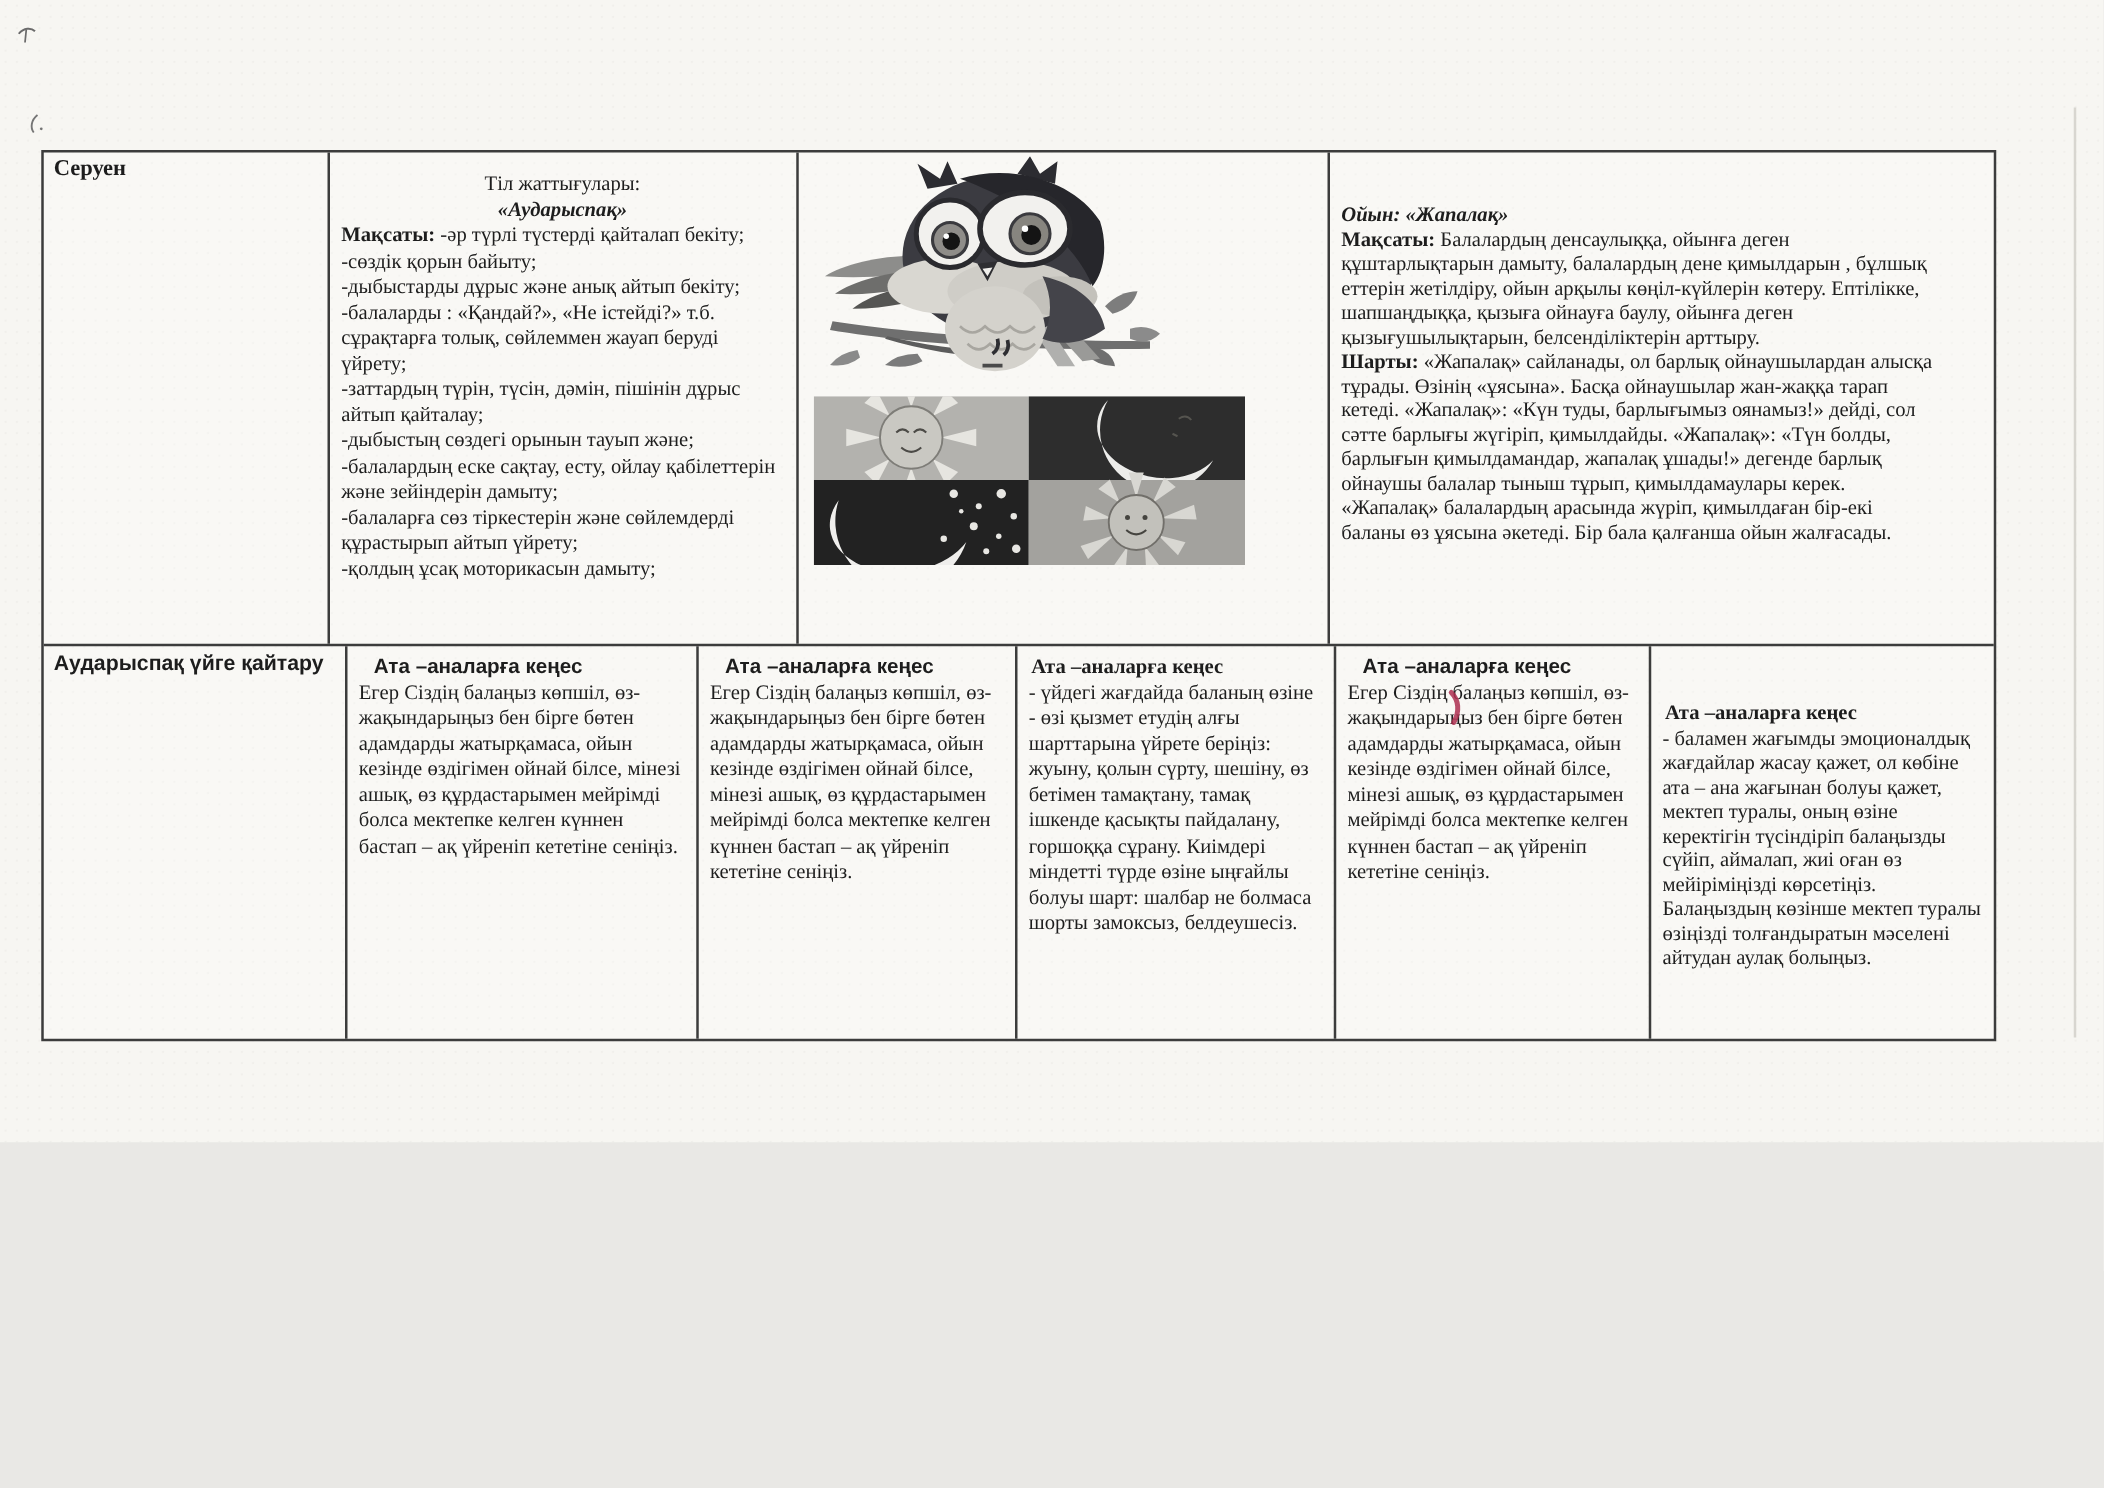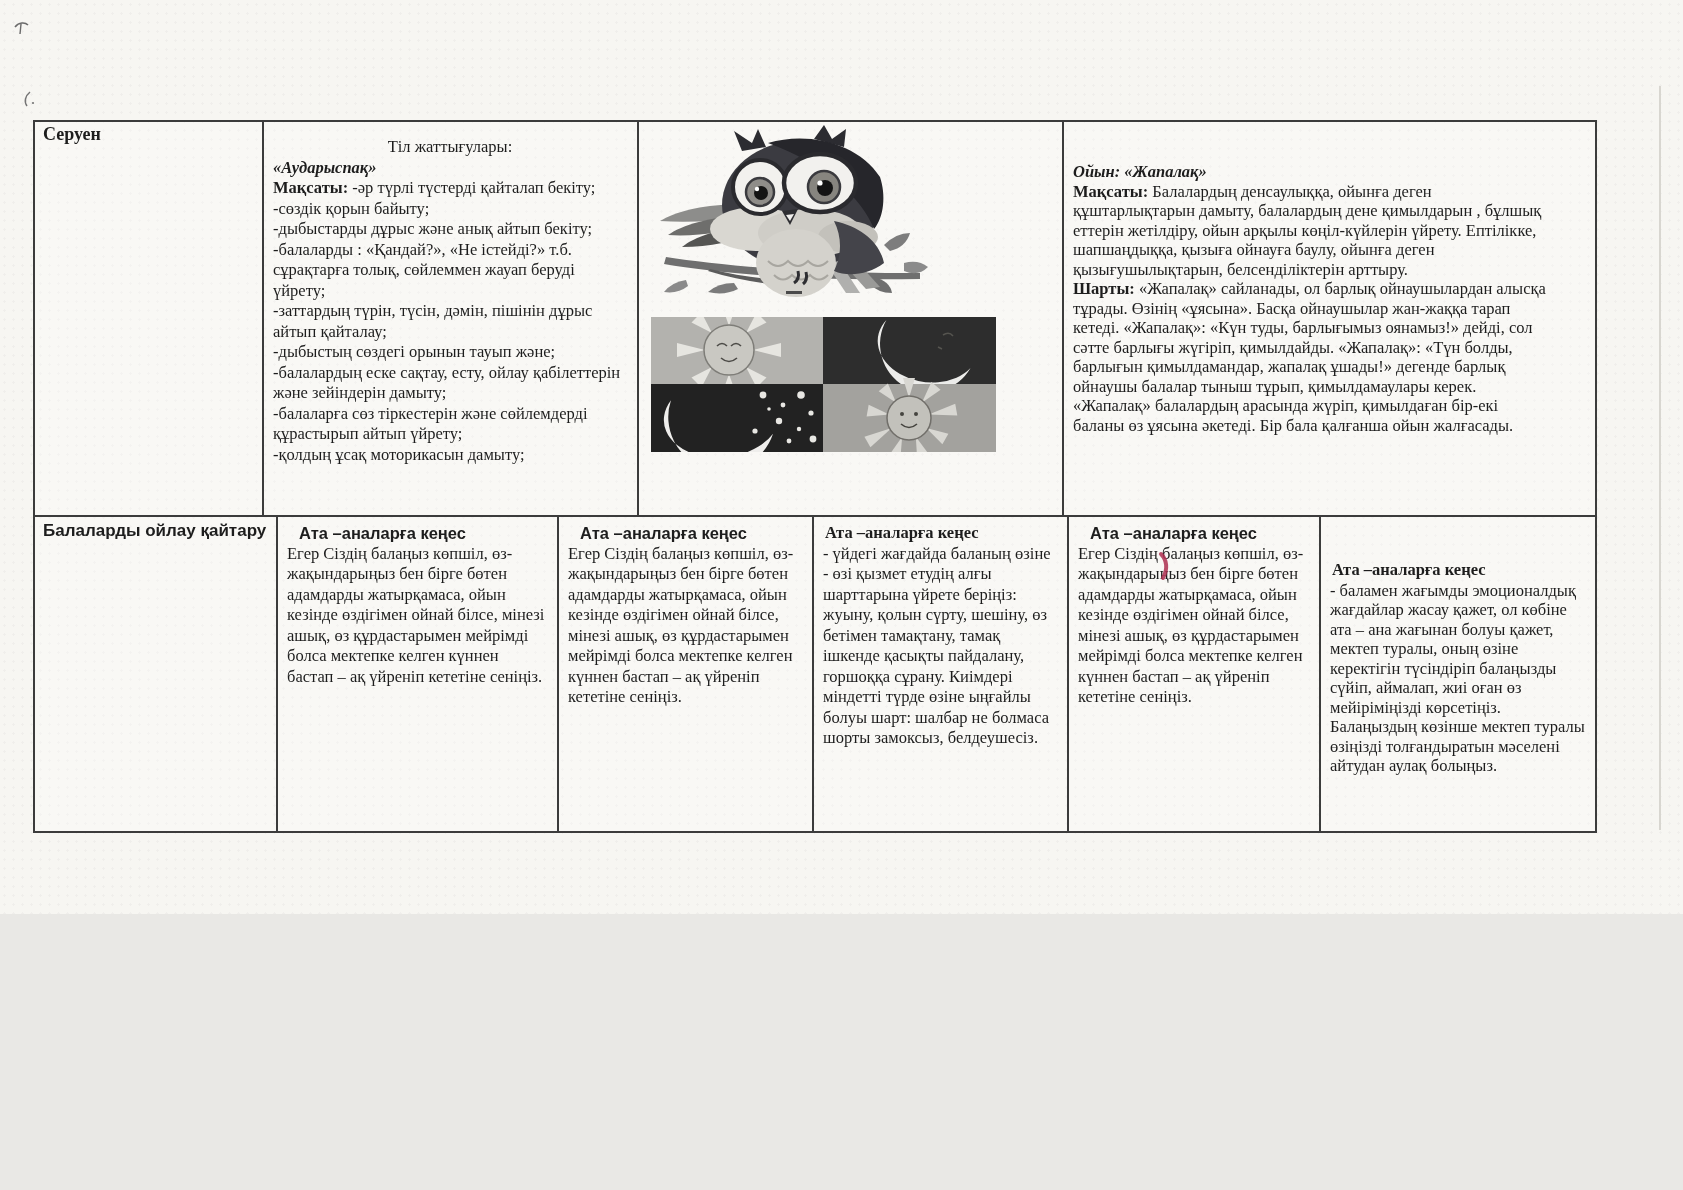--- a/index.html
+++ b/index.html
@@ -21,21 +21,21 @@
   .r2{grid-template-columns:243px 281px 255px 255px 252px 274px;height:314px;}
   .cell{
     border-right:2px solid #3c3c3c;box-sizing:border-box;position:relative;
     padding:5px 8px;overflow:hidden;
   }
   .cell:last-child{border-right:none;margin-top:37px;}
   .walk-label{font-weight:bold;font-size:18px;padding-top:2px;}
   .home-label{font-family:"Liberation Sans","DejaVu Sans",sans-serif;font-weight:bold;font-size:17px;padding-top:4px;}
   .ex{font-size:16.5px;line-height:20.5px;padding:3px 10px 2px 9px;}
   .ex-title{text-align:center;margin-top:12px;}
-  .ex-sub{font-weight:bold;font-style:italic;}
+  .ex-sub{font-weight:bold;font-style:italic;text-align:center;}
   .ex b{font-weight:bold;}
   .ex .item{display:block;}
   .game{font-size:16.5px;line-height:19.5px;padding:3px 46px 2px 9px;}
   .game-title{font-weight:bold;font-style:italic;}
   .game b{font-weight:bold;}
   .adv{font-size:16.5px;line-height:20.5px;padding:6px 8px 4px 9px;}
   .adv-h{font-weight:bold;font-family:"Liberation Sans","DejaVu Sans",sans-serif;padding-left:12px;font-size:16.5px;}
   .adv-h.serif{font-family:"Liberation Serif","DejaVu Serif",serif;padding-left:2px;}
   .adv5 .adv-body{line-height:19.5px;}
   .imgcell{padding:0;}
@@ -207,29 +207,29 @@
               <circle cx="-7" cy="-4" r="2" fill="#45443f"></circle>
                 <circle cx="7" cy="-4" r="2" fill="#45443f"></circle>
               <path d="M-8,6 q8,7 16,0" stroke="#45443f" stroke-width="1.6" fill="none"></path>
             </g>
           </g>
         </svg>
       </div>
 
       <div class="cell game">
         <div class="game-title">Ойын: «Жапалақ»</div>
-        <div><b>Мақсаты:</b><span> Балалардың денсаулыққа, ойынға деген құштарлықтарын дамыту, балалардың дене қимылдарын , бұлшық еттерін жетілдіру, ойын арқылы көңіл-күйлерін үйрету. Ептілікке, шапшаңдыққа, қызыға ойнауға баулу, ойынға деген қызығушылықтарын, белсенділіктерін арттыру.</span></div>
+        <div><b>Мақсаты:</b><span> Балалардың денсаулыққа, ойынға деген құштарлықтарын дамыту, балалардың дене қимылдарын , бұлшық еттерін жетілдіру, ойын арқылы көңіл-күйлерін көтеру. Ептілікке, шапшаңдыққа, қызыға ойнауға баулу, ойынға деген қызығушылықтарын, белсенділіктерін арттыру.</span></div>
         <div><b>Шарты:</b><span> «Жапалақ» сайланады, ол барлық ойнаушылардан алысқа тұрады. Өзінің «ұясына». Басқа ойнаушылар жан-жаққа тарап кетеді. «Жапалақ»: «Күн туды, барлығымыз оянамыз!» дейді, сол сәтте барлығы жүгіріп, қимылдайды. «Жапалақ»: «Түн болды, барлығын қимылдамандар, жапалақ ұшады!» дегенде барлық ойнаушы балалар тыныш тұрып, қимылдамаулары керек. «Жапалақ» балалардың арасында жүріп, қимылдаған бір-екі баланы өз ұясына әкетеді. Бір бала қалғанша ойын жалғасады.</span></div>
       </div>
     </div>
 
     <div class="row r2">
 
       <div class="cell home-label">
-        <span>Балаларды ойлау қайтару</span>
+        <span>Аударыспақ үйге қайтару</span>
       </div>
 
       <div class="cell adv">
         <div class="adv-h">Ата –аналарға кеңес</div>
         <div class="adv-body">Егер Сіздің балаңыз көпшіл, өз-жақындарыңыз бен бірге бөтен адамдарды жатырқамаса, ойын кезінде өздігімен ойнай білсе, мінезі ашық, өз құрдастарымен мейрімді болса мектепке келген күннен бастап – ақ үйреніп кететіне сеніңіз.</div>
       </div>
 
       <div class="cell adv">
         <div class="adv-h">Ата –аналарға кеңес</div>
         <div class="adv-body">Егер Сіздің балаңыз көпшіл, өз-жақындарыңыз бен бірге бөтен адамдарды жатырқамаса, ойын кезінде өздігімен ойнай білсе, мінезі ашық, өз құрдастарымен мейрімді болса мектепке келген күннен бастап – ақ үйреніп кететіне сеніңіз.</div>

